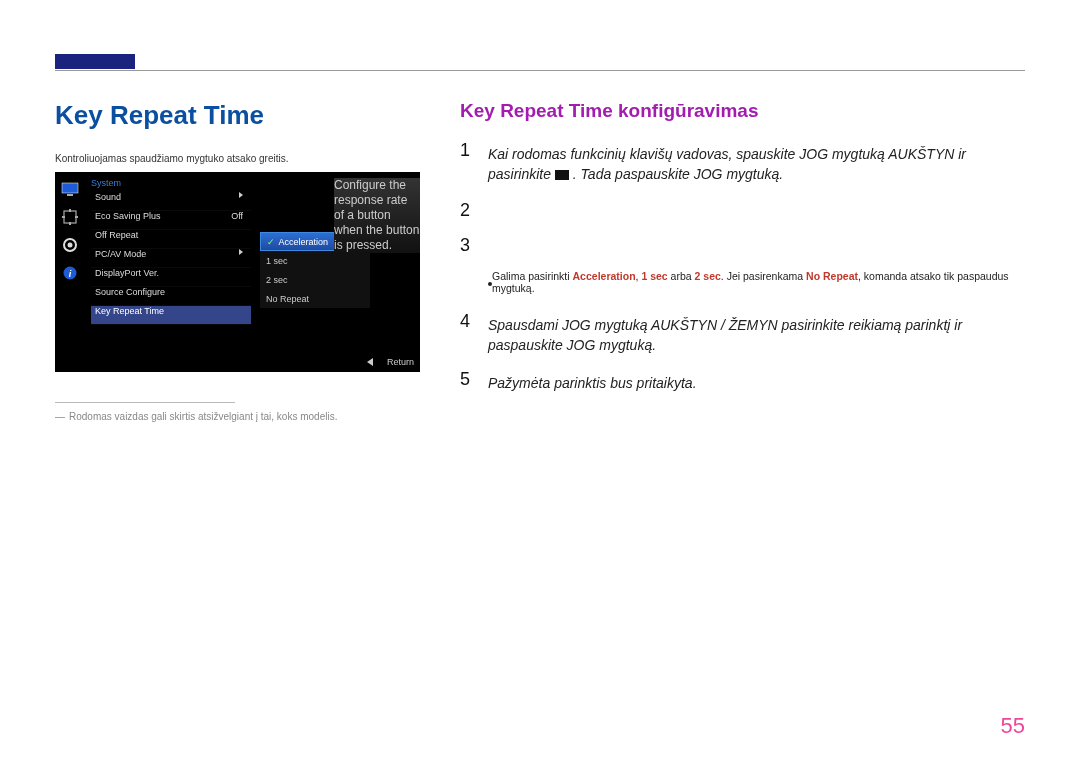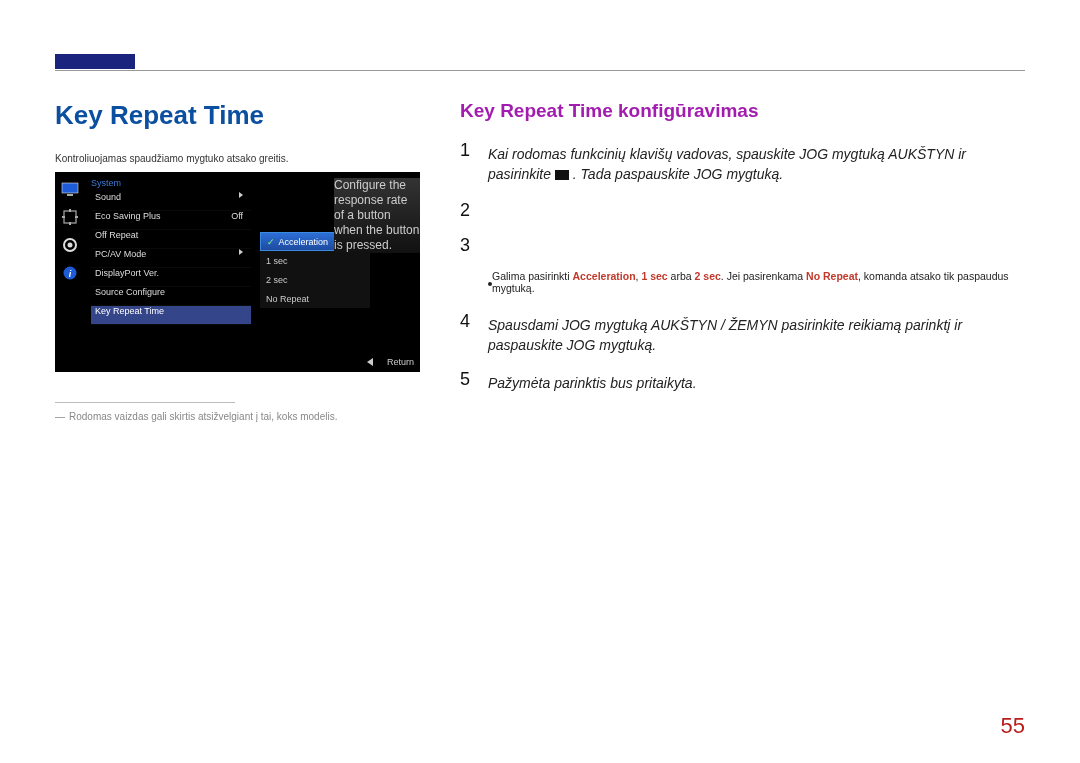--- a/index.html
+++ b/index.html
@@ -85,21 +85,21 @@
   
   .step { display:flex; gap:12px; margin-bottom:14px; align-items:flex-start;}
   .step-num { font-size:18px; font-weight:400; color:#111; width:16px; flex:0 0 16px;}
   .step-text { font-size:14px; line-height:1.45; color:#222; padding-top:4px;font-style:italic;}
   .strong-red { color:#c0392b; font-weight:600;}
   .bullet-row { display:flex; margin:0 0 17px 28px; font-size:10.5px; color:#222; align-items:center;}
   .bullet-dot { width:4px;height:4px;border-radius:50%;background:#222; margin-top:5px; flex:0 0 4px;}
   .menu-glyph { display:inline-block; vertical-align:middle;}
   .menu-glyph rect { fill:#111; }
 
-  .page-num { position:absolute; right:55px; bottom:24px; font-size:22px; color:#b91c1c; }
+  .page-num { position:absolute; right:55px; bottom:24px; font-size:22px; color:#ec4899; }
 </style>
 </head>
 <body>
 
 <div class="header-thick"></div>
 <div class="header-line"></div>
 
 <div class="columns">
 
   <div class="left-col">

